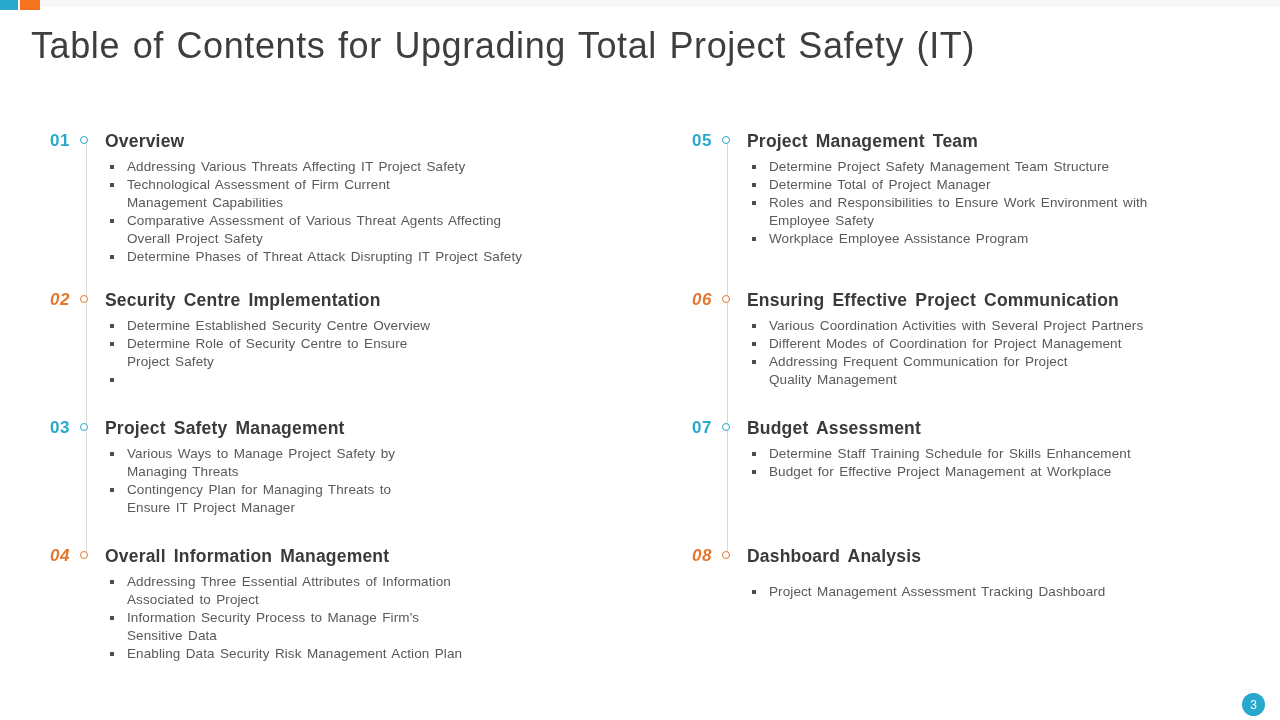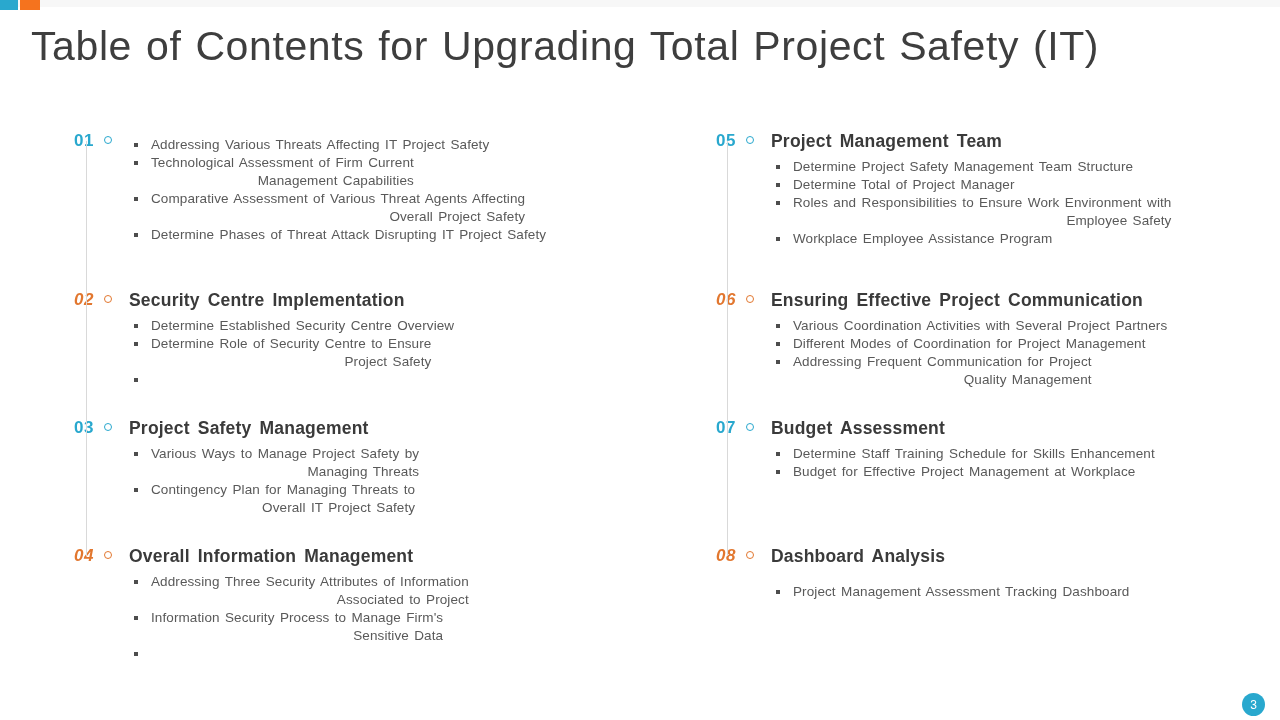--- a/index.html
+++ b/index.html
@@ -24,36 +24,36 @@
     position: absolute; top: 0; left: 0;
     width: 1280px; height: 7px;
     background: var(--top-band);
   }
   .sq { position: absolute; top: 0; height: 10px; }
   .sq-cyan   { left: 0;  width: 18px; background: var(--cyan); }
   .sq-orange { left: 20px; width: 20px; background: var(--orange-bright); }
   .title {
     position: absolute; left: 31px; top: 24px;
     margin: 0;
-    font-size: 41px; font-weight: 400;
+    font-size: 36px; font-weight: 400;
     letter-spacing: 0.6px; word-spacing: 2px;
     color: #3E3E3E;
     line-height: 44px;
     white-space: nowrap;
   }
   .timeline {
     position: absolute; top: 141px; height: 415px; width: 1px;
     background: var(--timeline);
     z-index: 1;
   }
   .timeline-left  { left: 86px; }
   .timeline-right { left: 727px; }
   .col {
     position: absolute; top: 130px;
-    width: 595px; height: 560px; margin-left: 24px;
+    width: 595px; height: 560px;
   }
   #col-left  { left: 50px; }
   #col-right { left: 692px; }
   .section { position: absolute; left: 0; width: 100%; }
   .sec-num {
     position: absolute; left: 0; top: 0;
     font-size: 17px; font-weight: 700; letter-spacing: 0.5px;
     line-height: 22px;
   }
   .accent-cyan   .sec-num { color: var(--cyan); }
@@ -75,21 +75,21 @@
     letter-spacing: 0.2px; word-spacing: 3px;
     line-height: 22px;
     white-space: nowrap;
   }
   .sec-bullets {
     margin: 6px 0 0 0;
     padding: 0 0 0 60px;
     list-style: none;
   }
   .gap-lg .sec-bullets { margin-top: 16px; }
-  .bullet-item { display: flex; align-items: flex-start; text-align: right; }
+  .bullet-item { display: flex; align-items: flex-start; }
   .bullet-marker {
     flex: 0 0 auto;
     width: 4px; height: 4px;
     background: #4d4d4d;
     margin: 7px 13px 0 0;
   }
   .bullet-text {
     font-size: 13.5px; line-height: 18px;
     color: var(--body-text);
     letter-spacing: 0.1px; word-spacing: 1.5px;
@@ -114,20 +114,21 @@
 
 <h1 class="title">Table of Contents for Upgrading Total Project Safety (IT)</h1>
 
 <div class="timeline timeline-left"></div>
 <div class="timeline timeline-right"></div>
 
 <div id="col-left" class="col">
     <div class="section accent-cyan" style="top: 0px;">
       <div class="sec-num">01</div>
       <div class="sec-circle"></div>
+      <div class="sec-title">Overview</div>
       <ul class="sec-bullets">
         <li class="bullet-item">
           <span class="bullet-marker"></span>
           <span class="bullet-text">Addressing Various Threats Affecting IT Project Safety</span>
         </li>
         <li class="bullet-item">
           <span class="bullet-marker"></span>
           <span class="bullet-text">Technological Assessment of Firm Current
 Management Capabilities</span>
         </li>
@@ -167,41 +168,42 @@
       <div class="sec-title">Project Safety Management</div>
       <ul class="sec-bullets">
         <li class="bullet-item">
           <span class="bullet-marker"></span>
           <span class="bullet-text">Various Ways to Manage Project Safety by
 Managing Threats</span>
         </li>
         <li class="bullet-item">
           <span class="bullet-marker"></span>
           <span class="bullet-text">Contingency Plan for Managing Threats to
-Overall IT Project Safety</span>
+Ensure IT Project Manager</span>
         </li>
       </ul>
     </div>
     <div class="section accent-orange" style="top: 415px;">
       <div class="sec-num">04</div>
       <div class="sec-circle"></div>
       <div class="sec-title">Overall Information Management</div>
       <ul class="sec-bullets">
         <li class="bullet-item">
           <span class="bullet-marker"></span>
-          <span class="bullet-text">Addressing Three Security Attributes of Information
+          <span class="bullet-text">Addressing Three Essential Attributes of Information
 Associated to Project</span>
         </li>
         <li class="bullet-item">
           <span class="bullet-marker"></span>
           <span class="bullet-text">Information Security Process to Manage Firm's
 Sensitive Data</span>
         </li>
         <li class="bullet-item">
           <span class="bullet-marker"></span>
+          <span class="bullet-text">Enabling Data Security Risk Management Action Plan</span>
         </li>
       </ul>
     </div>
   </div>
 <div id="col-right" class="col">
     <div class="section accent-cyan" style="top: 0px;">
       <div class="sec-num">05</div>
       <div class="sec-circle"></div>
       <div class="sec-title">Project Management Team</div>
       <ul class="sec-bullets">

